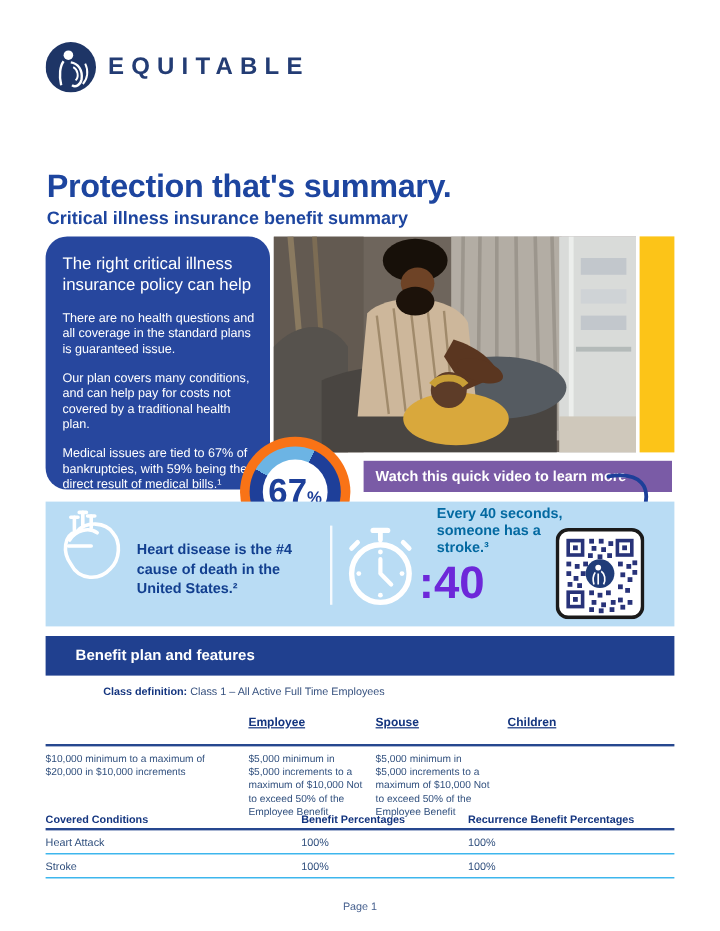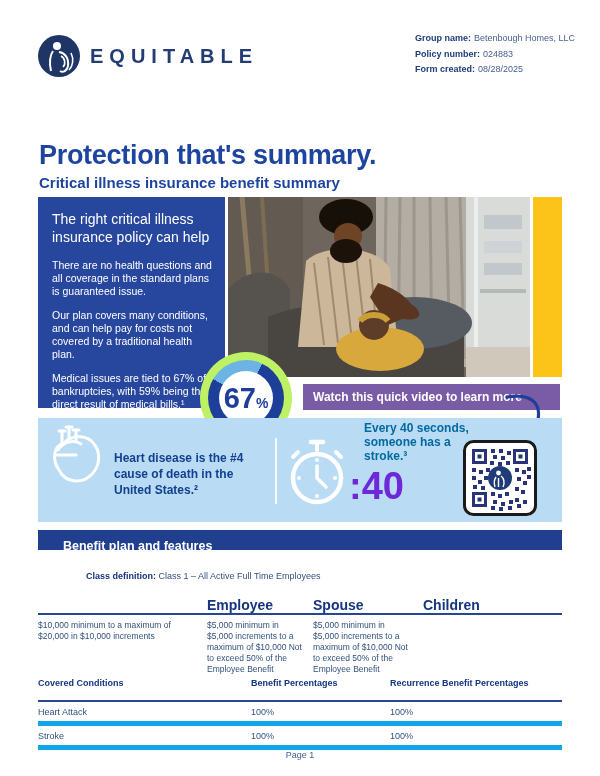--- a/index.html
+++ b/index.html
@@ -13,97 +13,83 @@
   .hdr-info { font-size:9px; line-height:15.5px; color:#1d3c7c; }
   .hdr-info .row { display:flex; gap:3px; white-space:nowrap; }
   .hdr-info .lbl { font-weight:bold; color:#1d3c7c; }
   .hdr-info .val { color:#4a608f; }
 
   
   .title { font-size:27px; font-weight:bold; color:#1d459f; letter-spacing:-0.3px; }
   .subtitle { font-size:15px; font-weight:bold; color:#1d459f; }
 
   
-  .blue-box { left:38px; top:197px; width:187px; height:211px; background:#27479e; color:#ffffff; padding:13px 12px 10px 14px; }
+  .blue-box { left:38px; top:197px; width:187px; height:211px; background:#27479e; color:#ffffff; padding:13px 12px 10px 14px;border-radius:18px; }
   .blue-box h2 { font-size:14px; font-weight:300; line-height:18px; margin-bottom:13px; }
   .blue-box p { font-size:10.5px; line-height:13px; margin-bottom:11px; }
   .blue-box p:last-child { margin-bottom:0; }
 
   .photo { left:228px; top:197px; width:302px; height:180px; }
   .yellow-bar { left:533px; top:197px; width:29px; height:180px; background:#fcc418; }
 
-  .stat-ring { left:200px; top:352px; width:92px; height:92px; border-radius:50%;
-               background:#bef264; display:flex; align-items:center; justify-content:center; }
+  .stat-ring { left:200px; top:364px; width:92px; height:92px; border-radius:50%;
+               background:#f97316; display:flex; align-items:center; justify-content:center; }
   .stat-donut { width:76px; height:76px; border-radius:50%;
                 background:conic-gradient(from 300deg, #6cb4e4 0 85deg, #1e3f99 85deg 360deg);
                 display:flex; align-items:center; justify-content:center; }
   .stat-core { width:54px; height:54px; border-radius:50%; background:#ffffff;
                display:flex; align-items:baseline; justify-content:center; color:#1d3f99; }
   .stat-core .v { font-size:29px; font-weight:600; line-height:54px; }
   .stat-core .u { font-size:14px; font-weight:600; }
 
   .video-banner { left:303px; top:384px; width:257px; height:26px; background:#7a5ba6;
                   color:#ffffff; font-size:12px; font-weight:bold; line-height:26px; padding-left:10px; }
 
   .facts { left:38px; top:418px; width:524px; height:104px; background:#b9dcf4; }
   .fact-divider { left:275px; top:438px; width:2px; height:66px; background:rgba(255,255,255,0.85); }
   .heart-text { left:114px; top:450px; width:130px; font-size:12px; font-weight:bold; color:#123f8f; line-height:16px; }
   .stroke-text { left:364px; top:421px; width:112px; font-size:12px; font-weight:bold; color:#0369a1; line-height:14px; }
   .stroke-time { left:349px; top:465px; font-size:38px; font-weight:700; color:#6d28d9; }
 
   
-  .section-bar { left:38px; top:530px; width:524px; height:20px; background:#20408f;
+  .section-bar { left:38px; top:530px; width:524px; height:33px; background:#20408f;
                  color:#ffffff; font-size:12.5px; font-weight:bold; line-height:33px; padding-left:25px; }
   .class-line { left:38px; top:571px; font-size:9px;margin-left:48px; }
   .class-line .lbl { font-weight:bold; color:#14357f; }
   .class-line .val { color:#35507e; }
 
   .t1 { left:38px; top:597px; width:524px; }
-  .t1 .head { display:grid; grid-template-columns:169px 106px 110px 1fr; font-size:14px; font-weight:bold; color:#14357f; padding-bottom:0; }
+  .t1 .head { display:grid; grid-template-columns:169px 106px 110px 1fr; font-size:10px; font-weight:bold; color:#14357f; padding-bottom:12px;text-decoration:underline; }
   .rule2 { height:2px; background:#26478f; }
   .t1 .row { display:grid; grid-template-columns:169px 106px 110px 1fr; font-size:8.5px; color:#31507e; padding-top:5px; line-height:11px; }
   .t1 .row > div { padding-right:10px; }
 
   .t2 { left:38px; top:678px; width:524px; }
-  .t2 .head { display:grid; grid-template-columns:213px 139px 1fr; font-size:9px; font-weight:bold; color:#14357f; padding-bottom:12px; }
-  .t2 .row { display:grid; grid-template-columns:213px 139px 1fr; font-size:9px; color:#31507e; padding:5px 0 4px 0; border-bottom:5px solid #0ea5e9; }
+  .t2 .head { display:grid; grid-template-columns:213px 139px 1fr; font-size:9px; font-weight:bold; color:#14357f; padding-bottom:2px; }
+  .t2 .row { display:grid; grid-template-columns:213px 139px 1fr; font-size:9px; color:#31507e; padding:5px 0 4px 0; border-bottom:1px solid #0ea5e9; }
 
   .footer { left:0; top:750px; width:600px; text-align:center; font-size:9px; color:#46608e; }
 </style>
 </head>
 <body>
 
 <div class="page">
 
   <div class="abs" style="left:38px; top:35px; width:42px; height:42px;">
     <svg width="42" height="42" viewBox="0 0 42 42">
       <circle cx="21" cy="21" r="21" fill="#1e3566"></circle>
       <circle cx="19" cy="11" r="4" fill="#ffffff"></circle>
       <path d="M15,16 C12,20 11,28 13,36" stroke="#ffffff" stroke-width="2" fill="none"></path>
       <path d="M21,17 C27,18 31,23 30,31 C29,36 25,38 22,36" stroke="#ffffff" stroke-width="2" fill="none"></path>
       <path d="M23,21 C27,23 28,29 25,32" stroke="#ffffff" stroke-width="1.6" fill="none"></path>
       <path d="M33,18 C36,24 35,31 31,35" stroke="#ffffff" stroke-width="1.6" fill="none"></path>
     </svg>
   </div>
   <div class="abs brand-word" style="left:90px; top:45px;">EQUITABLE</div>
 
-  <div class="abs hdr-info" style="left:415px; top:31px;">
-    <div class="row">
-      <span class="lbl">Group name:</span>
-      <span class="val">Betenbough Homes, LLC</span>
-    </div>
-    <div class="row">
-      <span class="lbl">Policy number:</span>
-      <span class="val">024883</span>
-    </div>
-    <div class="row">
-      <span class="lbl">Form created:</span>
-      <span class="val">08/28/2025</span>
-    </div>
-  </div>
 
   <div class="abs title" style="left:39px; top:140px;">Protection that's summary.</div>
   <div class="abs subtitle" style="left:39px; top:174px;">Critical illness insurance benefit summary</div>
 
   <div class="abs blue-box">
     <h2>The right critical illness insurance policy can help</h2>
     <p>There are no health questions and all coverage in the standard plans is guaranteed issue.</p>
     <p>Our plan covers many conditions, and can help pay for costs not covered by a traditional health plan.</p>
     <p>Medical issues are tied to 67% of bankruptcies, with 59% being the direct result of medical bills.¹</p>
   </div>

